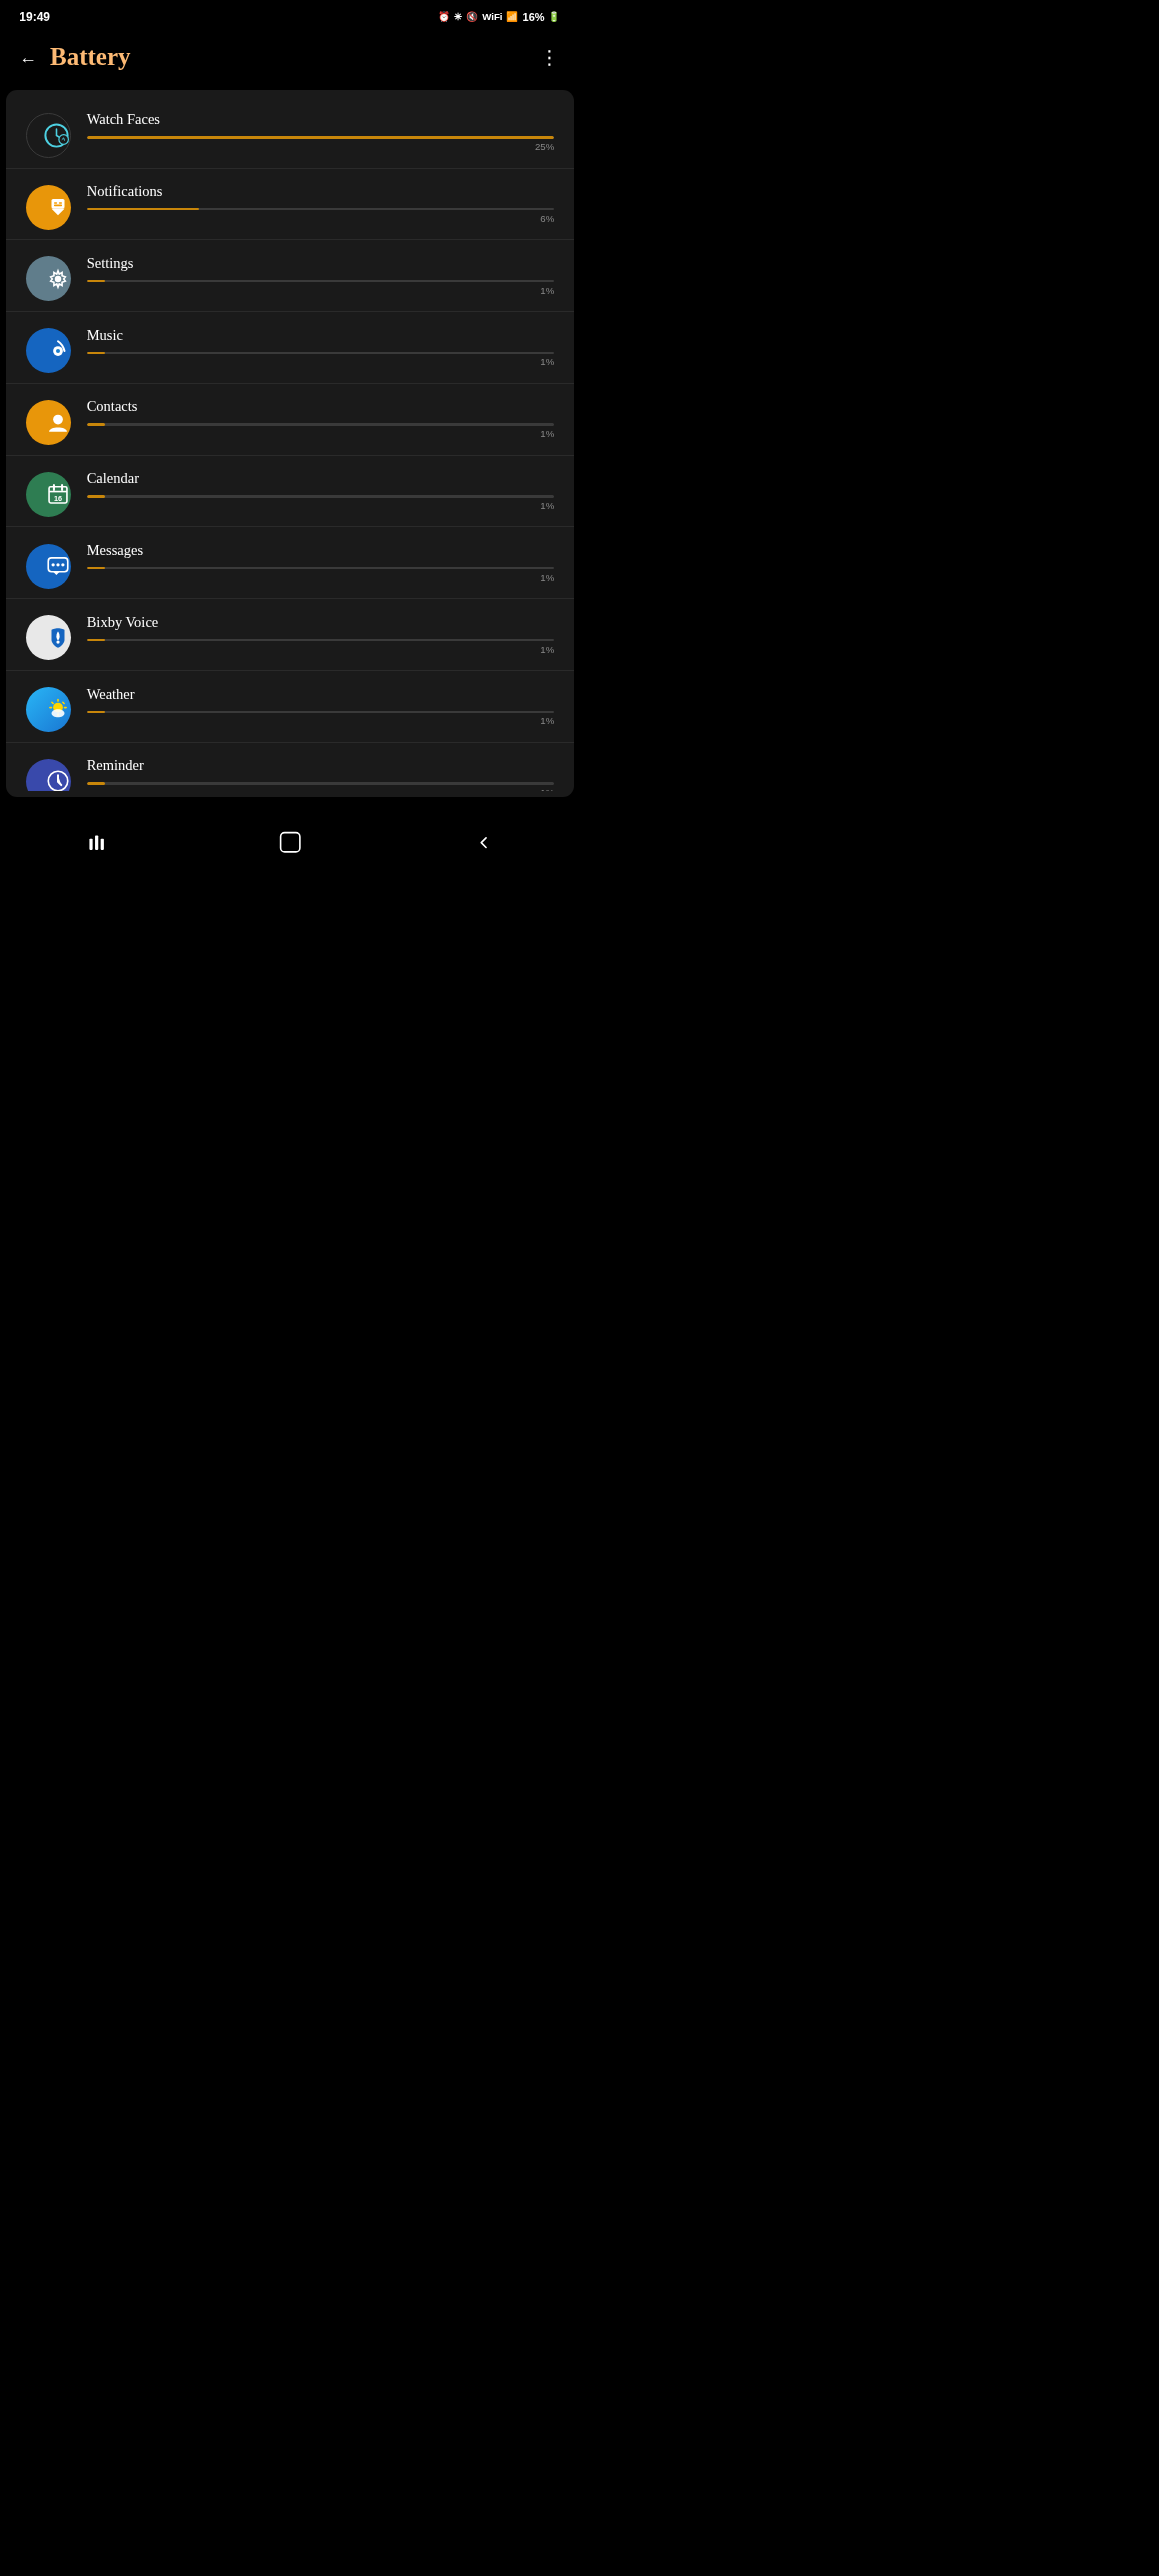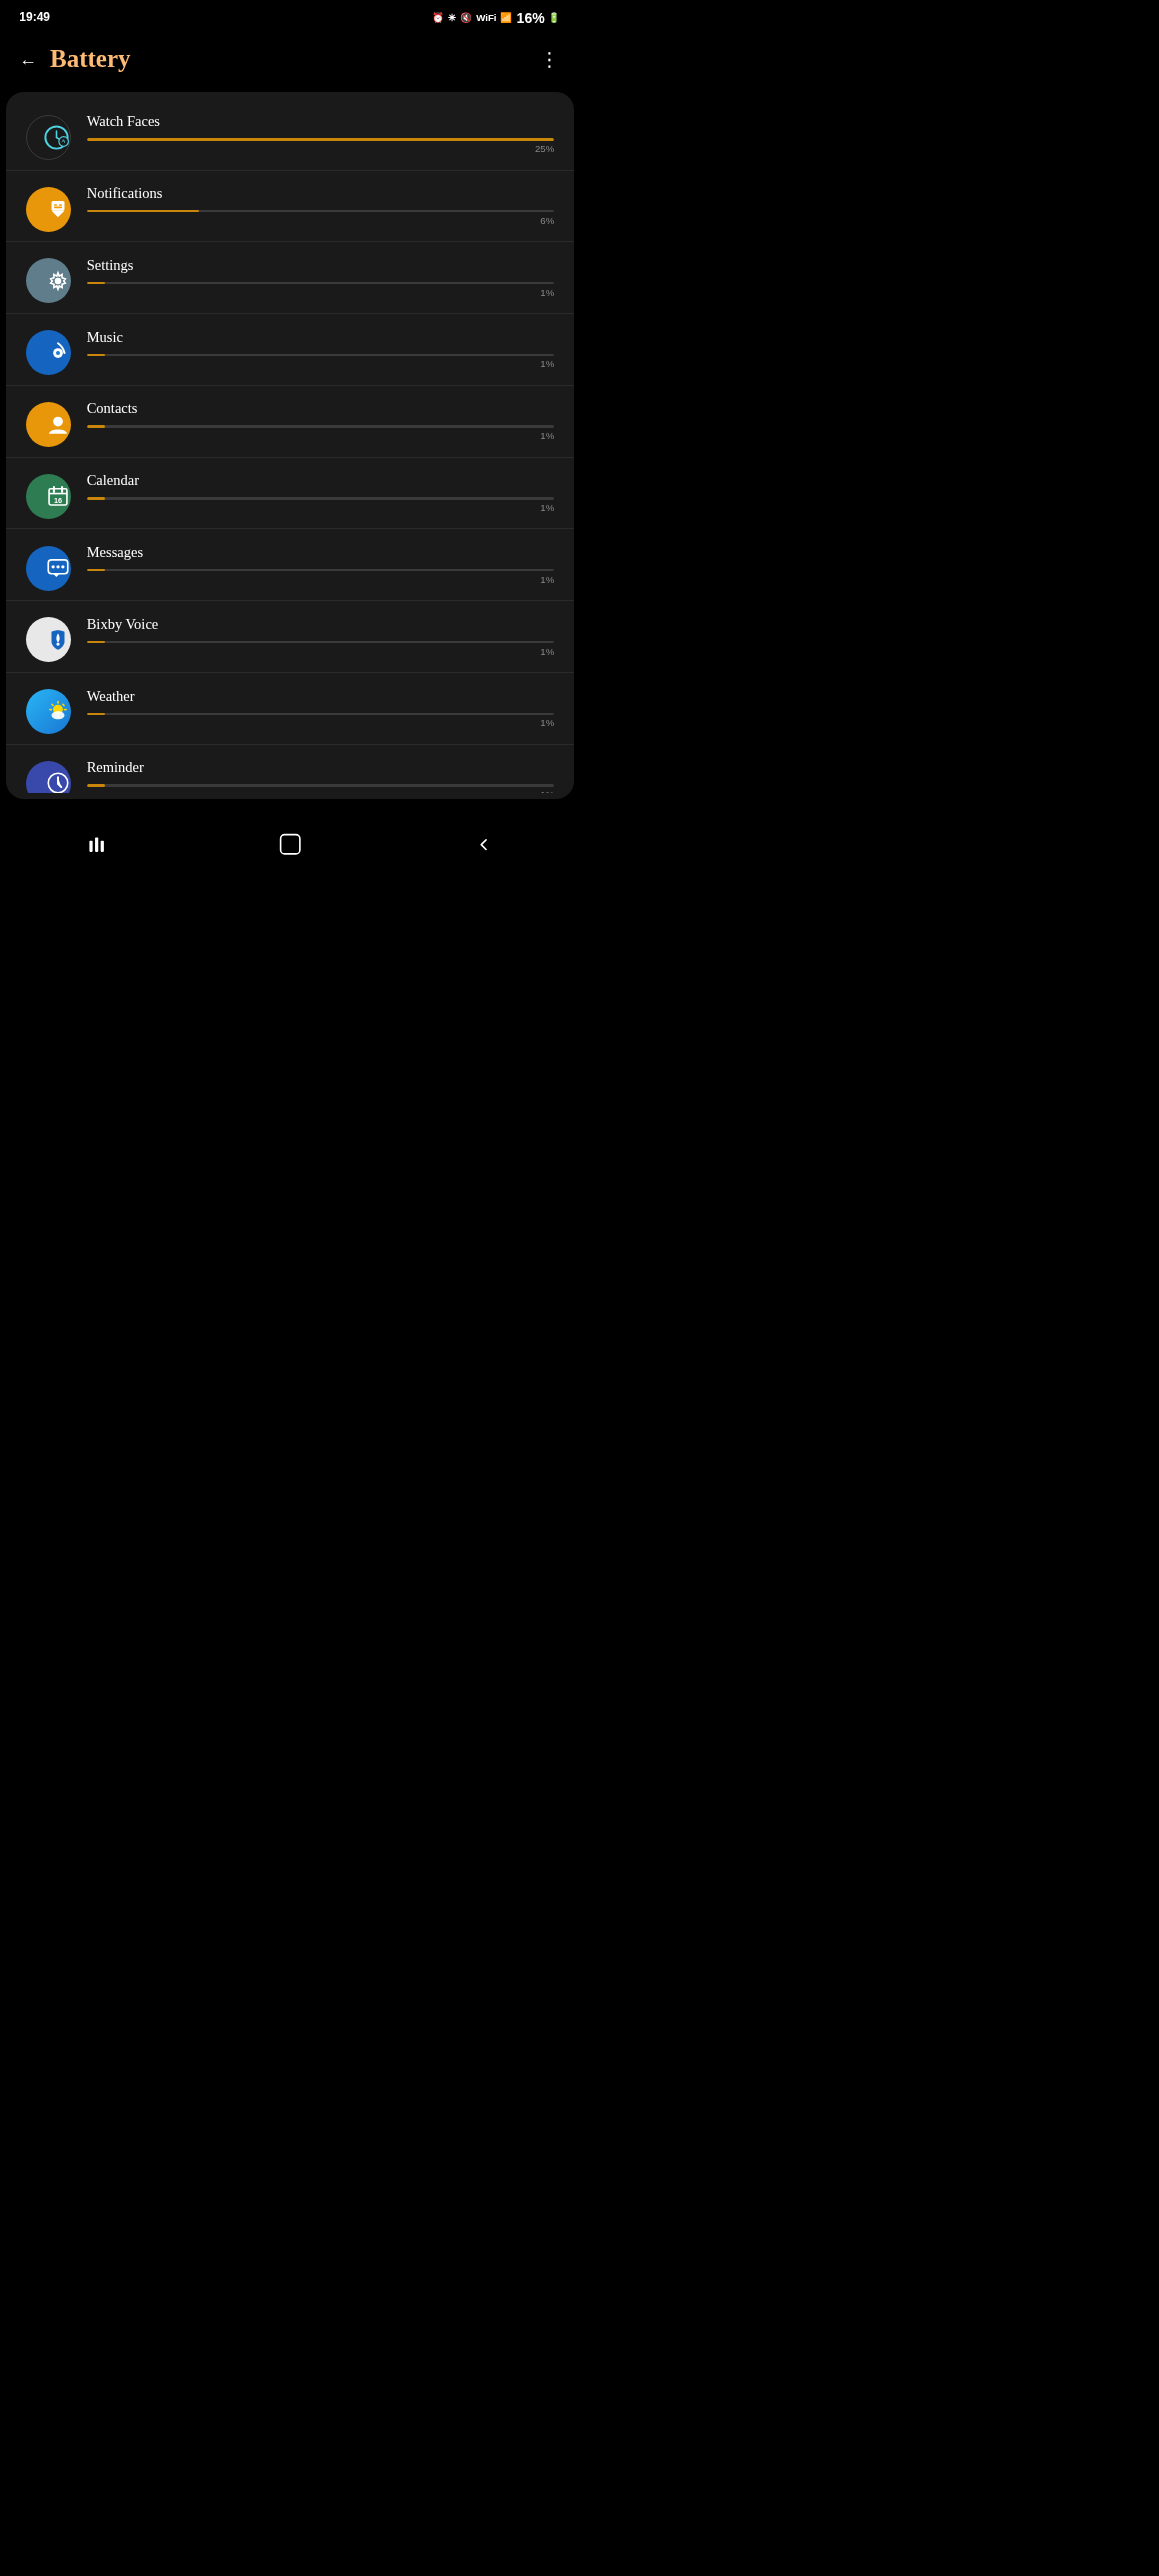--- a/index.html
+++ b/index.html
@@ -34,21 +34,21 @@
     }
 
     .status-icons {
       display: flex;
       align-items: center;
       gap: 4px;
       font-size: 9.7px;
     }
 
     .battery-text {
-      font-size: 14px;
+      font-size: 11px;
     }
 
     
     .header {
       display: flex;
       align-items: center;
       justify-content: space-between;
       padding: 13px 19.3px 19.3px 19.3px;
     }
 
@@ -74,21 +74,21 @@
     .header-more {
       font-size: 19.3px;
       color: #fff;
       cursor: pointer;
       letter-spacing: 1.6px;
     }
 
     
     .content-card {
       background: #1a1a1a;
-      border-radius: 18px;
+      border-radius: 11px;
       margin: 0 6.4px;
       padding: 6.4px 0;
       overflow: hidden;
     }
 
     
     .app-item {
       display: flex;
       align-items: flex-start;
       padding: 14.5px 19.3px 9.7px 19.3px;

